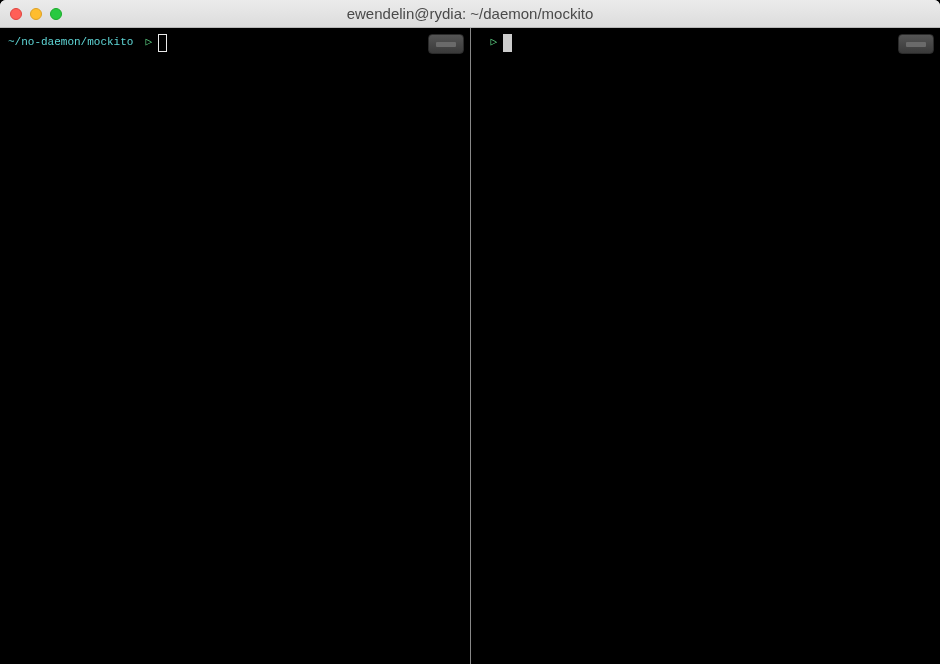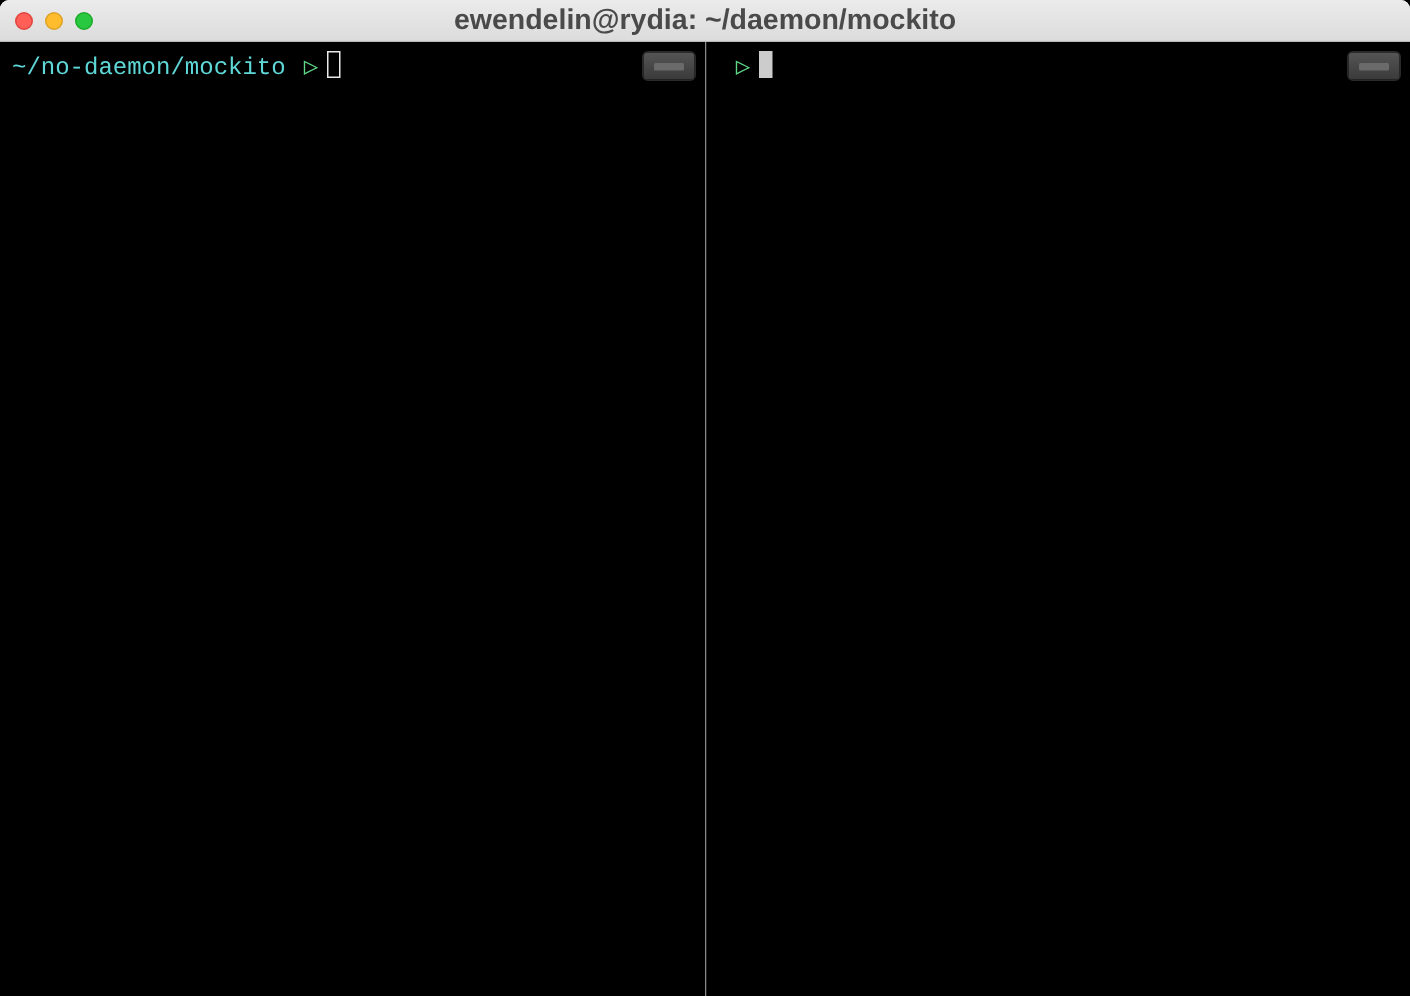--- a/index.html
+++ b/index.html
@@ -63,23 +63,23 @@
     .traffic-light.maximize {
       background: #28c940;
       border: 0.5px solid #1aab29;
     }
     
     .window-title {
       position: absolute;
       left: 50%;
       transform: translateX(-50%);
       font-family: -apple-system, BlinkMacSystemFont, "Helvetica Neue", sans-serif;
-      font-size: 19px;
+      font-size: 15px;
       color: #4a4a4a;
-      font-weight: 700;
+      font-weight: 400;
     }
     
     .panes {
       flex: 1;
       display: flex;
       background: #000;
     }
     
     .pane {
       flex: 1;
@@ -88,23 +88,23 @@
       padding: 6px 8px;
     }
     
     .divider {
       width: 1px;
       background: #888;
     }
     
     .prompt-line {
       display: flex;
-      align-items: flex-start;
+      align-items: center;
       color: #fafafa;
-      font-size: 16px;
+      font-size: 11px;
       line-height: 1.4;
     }
     
     .prompt-path {
       color: #5fd7d7;
     }
     
     .prompt-arrow {
       color: #5fd787;
       margin-left: 12px;

